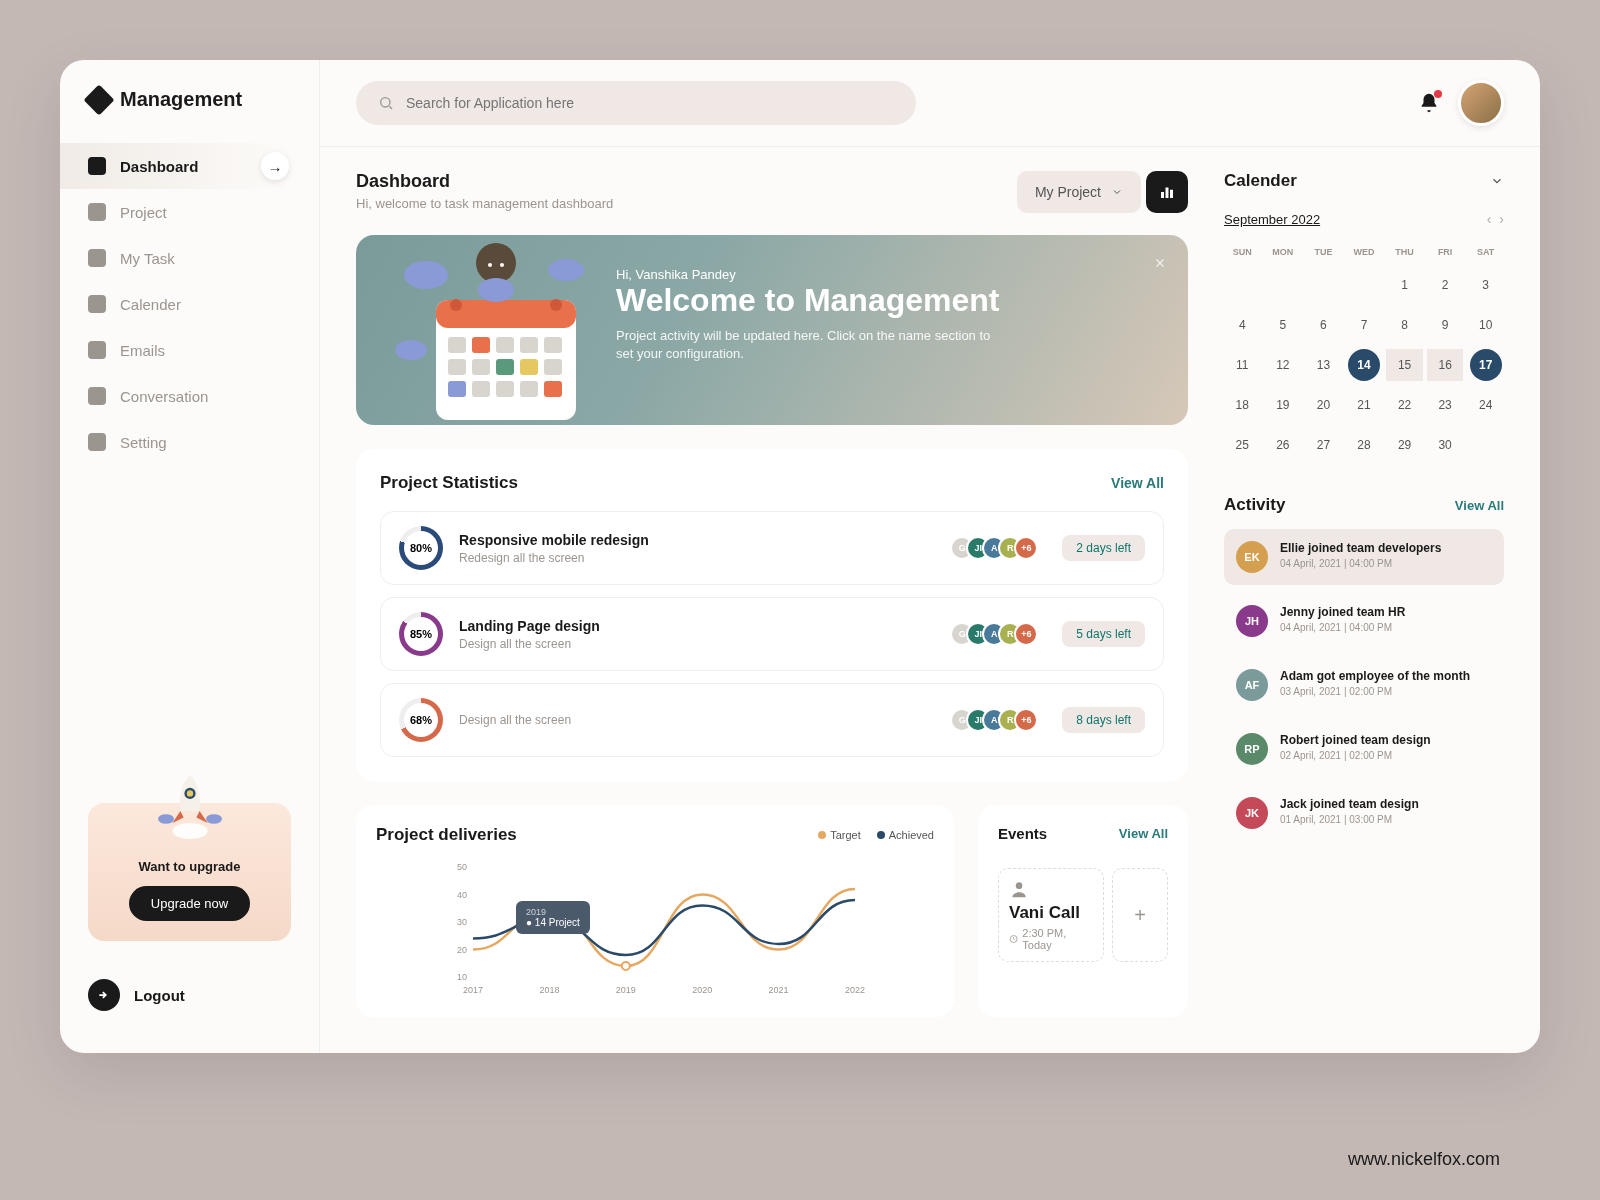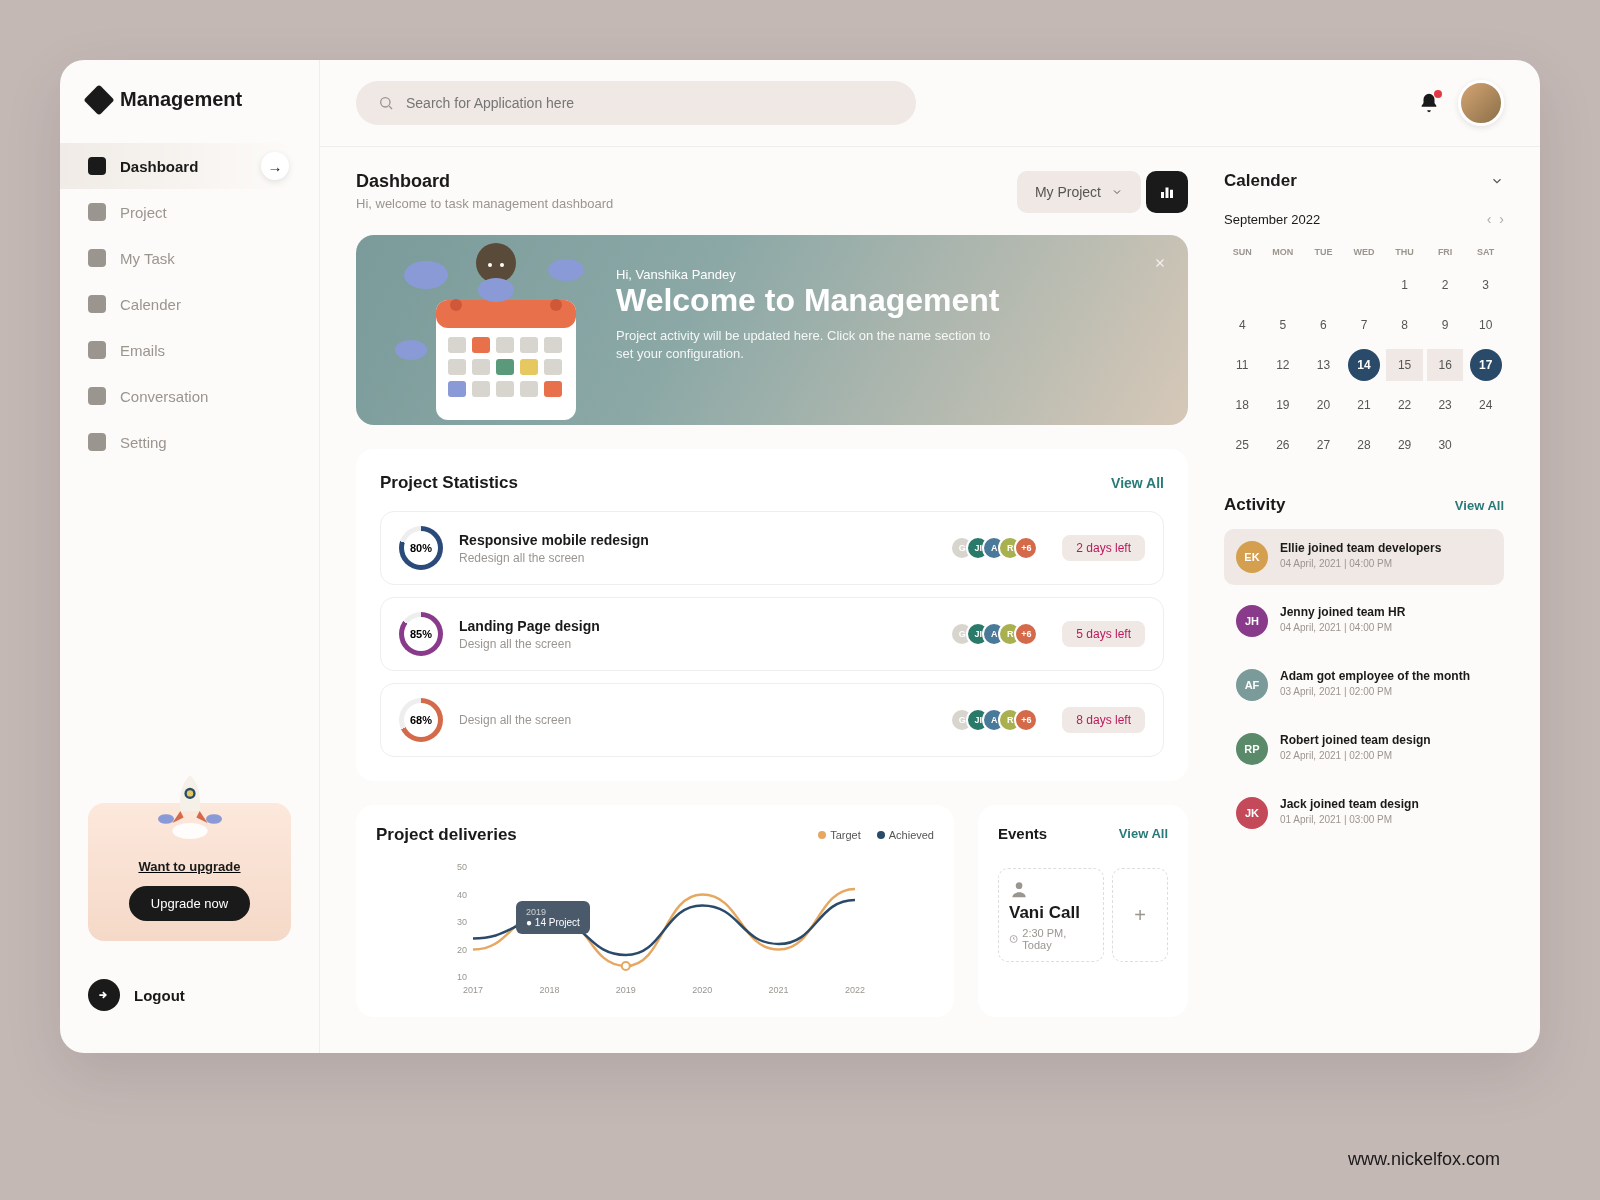--- a/index.html
+++ b/index.html
@@ -9,21 +9,21 @@
 
 .sidebar { width: 260px; padding: 28px 0; display: flex; flex-direction: column; border-right: 1px solid #eee; }
 .logo { display: flex; align-items: center; gap: 10px; padding: 0 28px 24px; font-weight: 800; font-size: 20px; color: #1a1a1a; }
 .logo-cube { width: 22px; height: 22px; background: #1a1a1a; transform: rotate(45deg); border-radius: 3px; }
 .nav { flex: 1; padding: 8px 0; }
 .nav-item { display: flex; align-items: center; gap: 14px; padding: 14px 28px; color: #9b9590; font-size: 15px; cursor: pointer; position: relative; }
 .nav-item.active { background: linear-gradient(90deg, #f0ebe6 0%, #fdfbf9 100%); color: #1a1a1a; font-weight: 700; border-radius: 0 30px 30px 0; margin-right: 20px; }
 .nav-item.active .arrow-badge { position: absolute; right: 10px; width: 28px; height: 28px; background: #fff; border-radius: 50%; display: flex; align-items: center; justify-content: center; box-shadow: 0 2px 6px rgba(0,0,0,0.1); }
 .nav-icon { width: 18px; height: 18px; background: #9b9590; border-radius: 4px; flex-shrink: 0; }
 .nav-item.active .nav-icon { background: #1a1a1a; }
-.upgrade-card { margin: 24px 28px; background: linear-gradient(180deg, #fce8dc 0%, #f5d9c8 100%); border-radius: 16px; padding: 56px 16px 20px; text-align: center; position: relative; text-decoration: underline; }
+.upgrade-card { margin: 24px 28px; background: linear-gradient(180deg, #fce8dc 0%, #f5d9c8 100%); border-radius: 16px; padding: 56px 16px 20px; text-align: center; position: relative; }
 .rocket { position: absolute; top: -40px; left: 50%; transform: translateX(-50%); width: 80px; height: 80px; }
 .upgrade-text { font-size: 13px; color: #1a1a1a; margin-bottom: 12px; font-weight: 600; }
 .upgrade-btn { background: #1a1a1a; color: #fff; border: none; padding: 10px 22px; border-radius: 20px; font-size: 13px; cursor: pointer; font-weight: 500; }
 .logout { display: flex; align-items: center; gap: 14px; padding: 14px 28px; color: #1a1a1a; font-size: 15px; cursor: pointer; font-weight: 600; }
 .logout-icon { width: 32px; height: 32px; background: #1a1a1a; border-radius: 50%; display: flex; align-items: center; justify-content: center; color: #fff; }
 
 
 .main { flex: 1; display: flex; flex-direction: column; }
 .topbar { display: flex; align-items: center; padding: 20px 36px; gap: 20px; border-bottom: 1px solid #eee; }
 .search { flex: 0 0 560px; background: #efe8e4; border-radius: 28px; padding: 14px 22px; display: flex; align-items: center; gap: 12px; color: #9b9590; }
@@ -58,41 +58,41 @@
 .section-title { font-size: 17px; font-weight: 700; color: #1a1a1a; }
 .view-all { font-size: 14px; color: #2a7a7a; font-weight: 700; cursor: pointer; }
 .stat-row { border: 1px solid #eee; border-radius: 14px; padding: 14px 18px; display: flex; align-items: center; gap: 16px; margin-bottom: 12px; }
 .stat-row:last-child { margin-bottom: 0; }
 .progress-ring { width: 44px; height: 44px; border-radius: 50%; position: relative; display: flex; align-items: center; justify-content: center; font-size: 11px; font-weight: 700; }
 .stat-info { flex: 1; }
 .stat-title { font-size: 14px; font-weight: 700; color: #1a1a1a; margin-bottom: 3px; }
 .stat-sub { font-size: 12px; color: #9b9590; }
 .avatar-group { display: flex; }
 .avatar-group .av { width: 24px; height: 24px; border-radius: 50%; border: 2px solid #fff; margin-left: -8px; font-size: 9px; display: flex; align-items: center; justify-content: center; color: #fff; font-weight: 600; }
-.badge { background: #efe8e4; padding: 6px 14px; border-radius: 8px; font-size: 12px; color: #be185d; margin-left: 8px; }
+.badge { background: #efe8e4; padding: 6px 14px; border-radius: 8px; font-size: 12px; color: #0f766e; margin-left: 8px; }
 
 
 .bottom-row { display: flex; gap: 24px; }
 .deliveries { flex: 1; background: #fff; border-radius: 18px; padding: 20px; }
 .events { width: 210px; background: #fff; border-radius: 18px; padding: 20px; }
 .chart-legend { display: flex; gap: 16px; font-size: 11px; color: #555; }
 .legend-dot { display: inline-block; width: 8px; height: 8px; border-radius: 50%; margin-right: 4px; }
 .chart-wrap { position: relative; height: 140px; margin-top: 12px; }
 .chart-tooltip { position: absolute; left: 140px; top: 44px; background: #4a5a6a; color: #fff; padding: 6px 10px; border-radius: 6px; font-size: 10px; }
 .event-tile { border: 1px dashed #ddd; border-radius: 10px; padding: 10px; margin-top: 8px; }
 .event-title { font-size: 17px; font-weight: 700; color: #1a1a1a; margin-bottom: 4px; }
 .event-time { font-size: 11px; color: #9b9590; display: flex; align-items: center; gap: 4px; }
 .events-row { display: flex; gap: 8px; }
 .add-event { width: 56px; border: 1px dashed #ddd; border-radius: 10px; display: flex; align-items: center; justify-content: center; color: #9b9590; font-size: 20px; margin-top: 8px; cursor: pointer; }
 
 
 .cal-head { display: flex; justify-content: space-between; align-items: center; margin-bottom: 20px; }
 .cal-title { font-size: 17px; font-weight: 700; color: #1a1a1a; }
 .cal-month-row { display: flex; justify-content: space-between; align-items: center; margin-bottom: 14px; font-size: 13px; }
-.cal-month { color: #1a1a1a; font-weight: 500; }
+.cal-month { color: #1a1a1a; font-weight: 500; text-decoration: underline; }
 .cal-nav { display: flex; gap: 8px; }
 .cal-nav span { cursor: pointer; color: #aaa; font-size: 14px; }
 .cal-grid { display: grid; grid-template-columns: repeat(7, 1fr); gap: 4px; }
 .cal-dow { font-size: 9px; color: #9b9590; text-align: center; padding: 6px 0; font-weight: 600; }
 .cal-day { width: 32px; height: 32px; display: flex; align-items: center; justify-content: center; font-size: 12px; color: #555; border-radius: 50%; cursor: pointer; margin: 2px auto; }
 .cal-day.selected { background: #2a4a6a; color: #fff; font-weight: 600; }
 .cal-day.range { background: #efe8e4; border-radius: 0; width: 100%; }
 .cal-day.empty { visibility: hidden; }
 
 .activity-head { display: flex; justify-content: space-between; align-items: center; margin: 32px 0 14px; }

